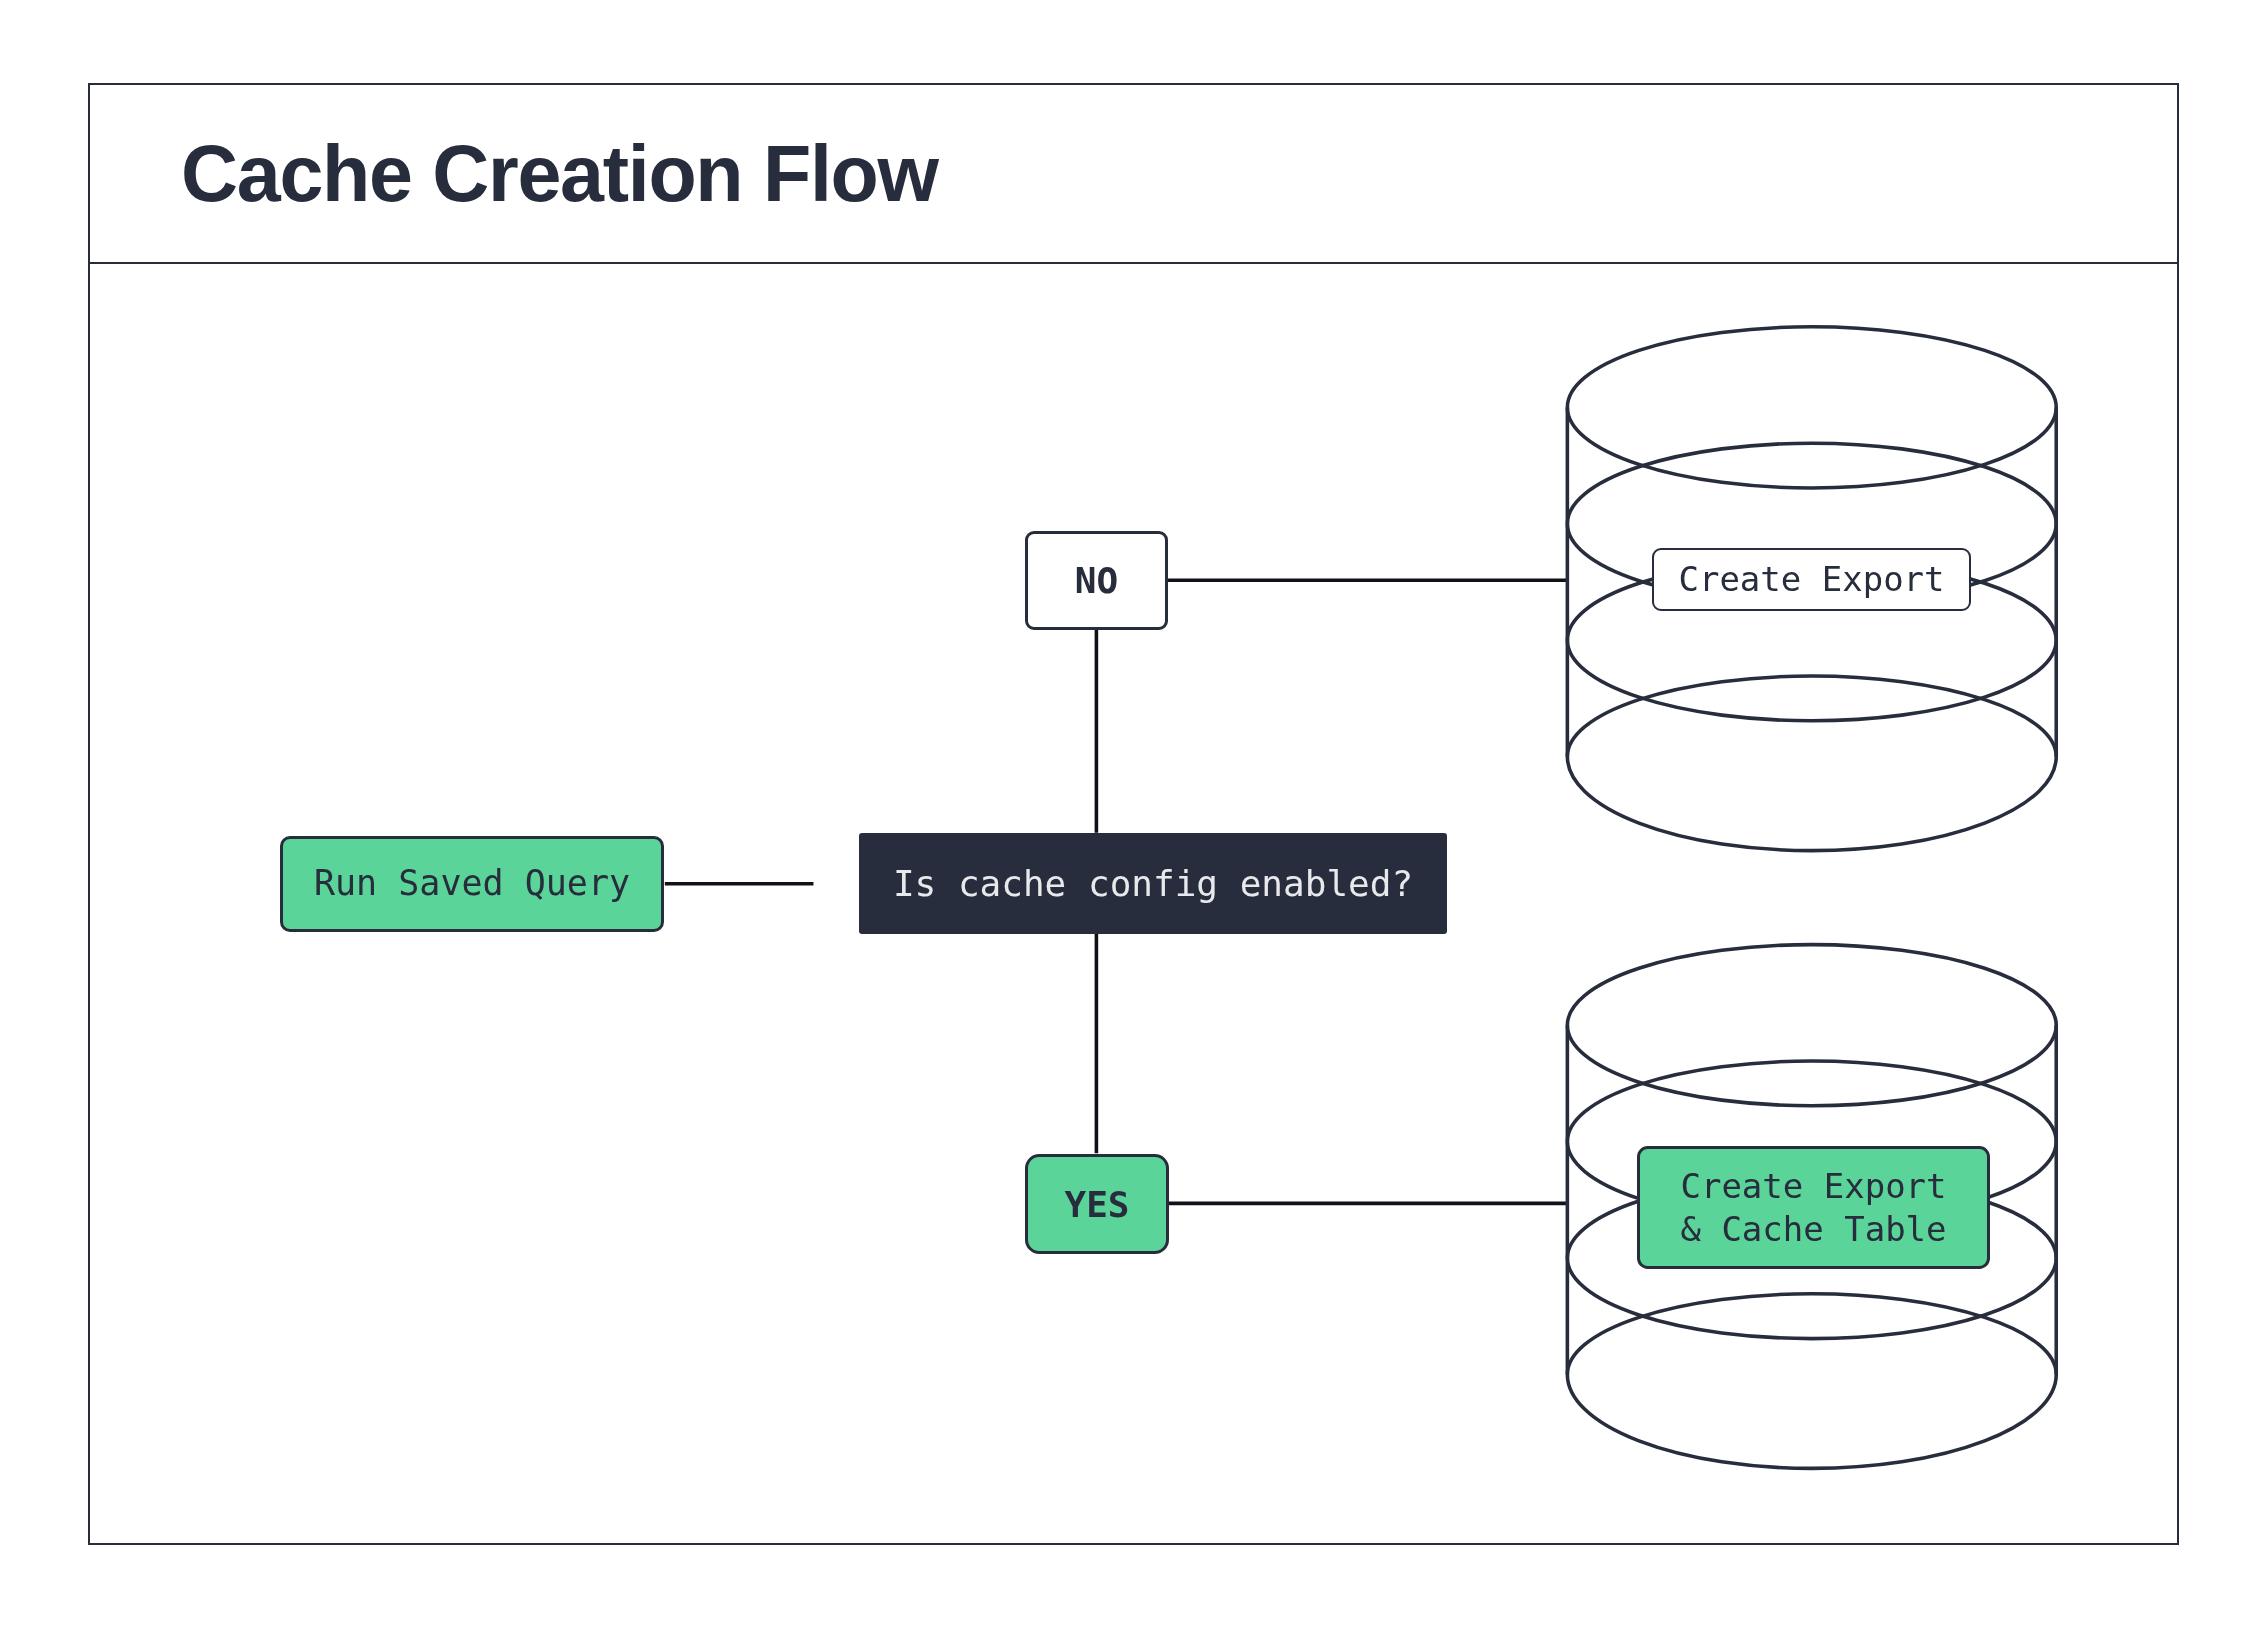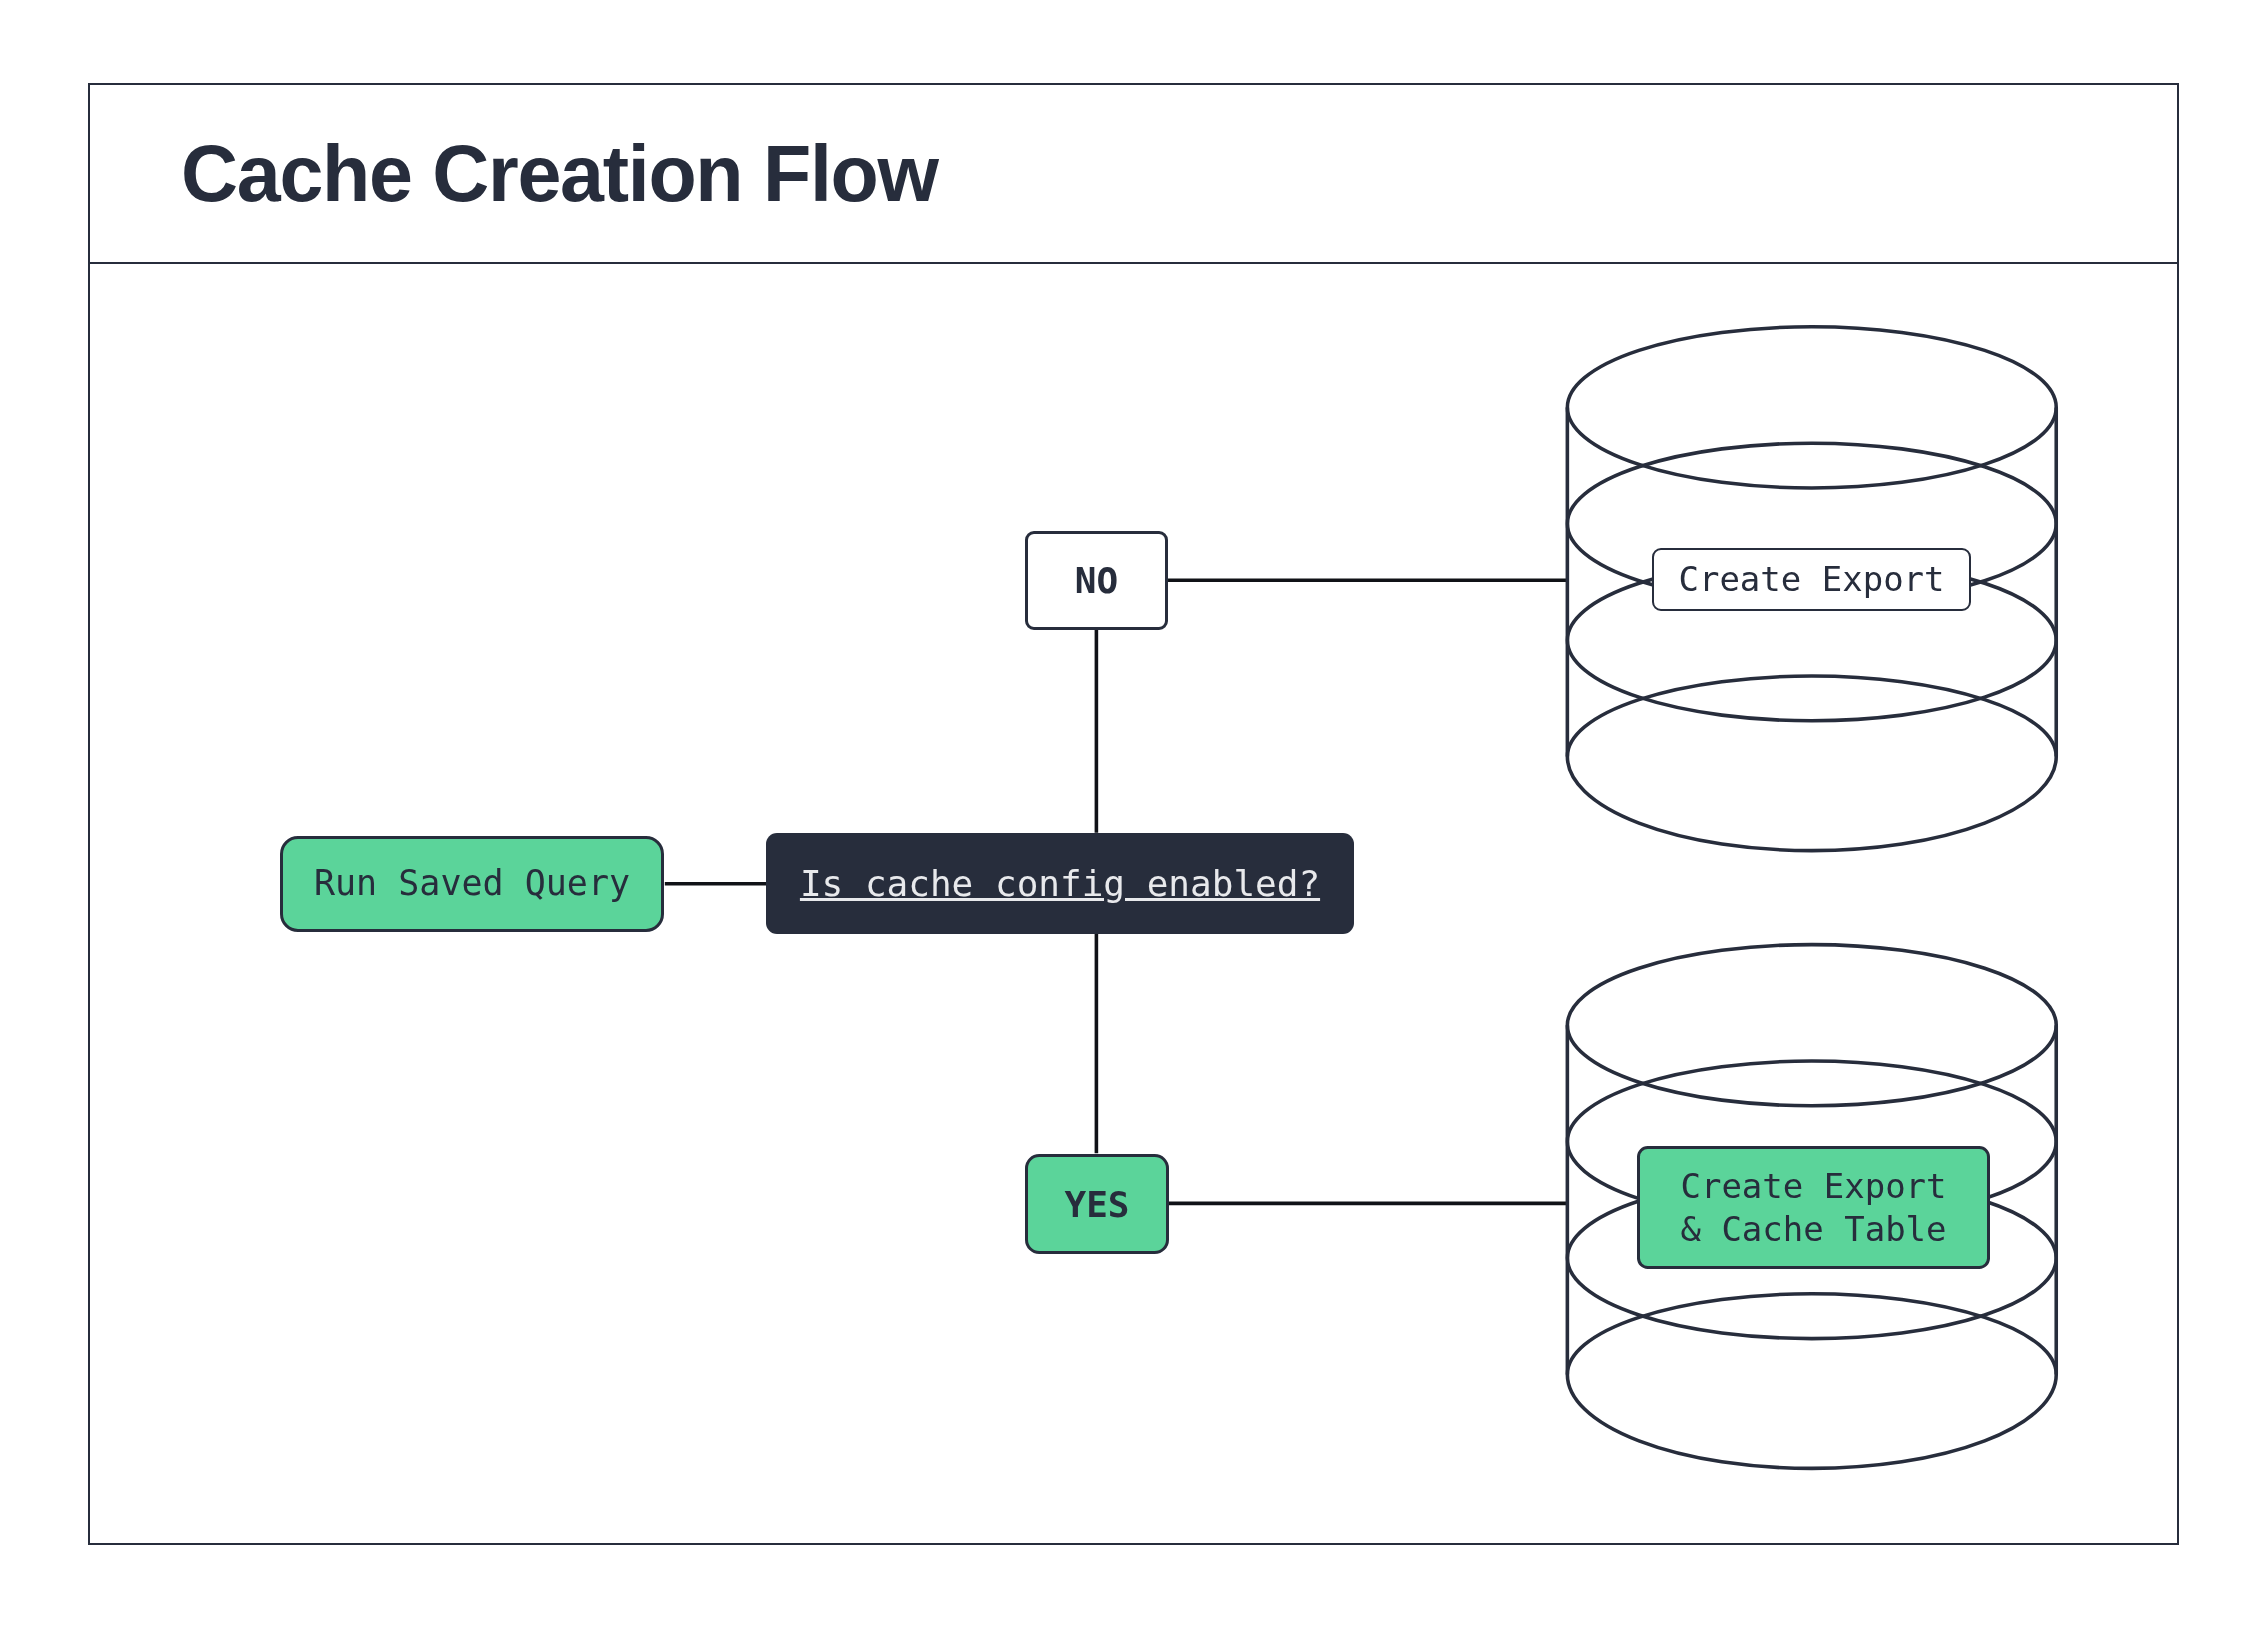--- a/index.html
+++ b/index.html
@@ -61,29 +61,28 @@
     justify-content: center;
     text-align: center;
     color: var(--navy);
     font-size: 35px;
     line-height: 1.25;
   }
   .node-start {
     left: 280px; top: 836px; width: 384px; height: 96px;
     background: var(--green);
     border: 3.6px solid var(--navy);
-    border-radius: 18px;
+    border-radius: 10px;
   }
   .node-decision {
-    left: 766px; top: 833px; width: 588px; height: 101px;
+    left: 859px; top: 833px; width: 588px; height: 101px;
     background: var(--navy);
     color: var(--light-text);
-    border-radius: 11px;
+    border-radius: 3px;
     font-size: 36px;
-    text-decoration: underline;
   }
   .node-no {
     left: 1025px; top: 531px; width: 143px; height: 99px;
     background: var(--background);
     border: 3.6px solid var(--navy);
     border-radius: 9px;
     font-size: 36px;
     font-weight: 700;
   }
   .node-yes {

